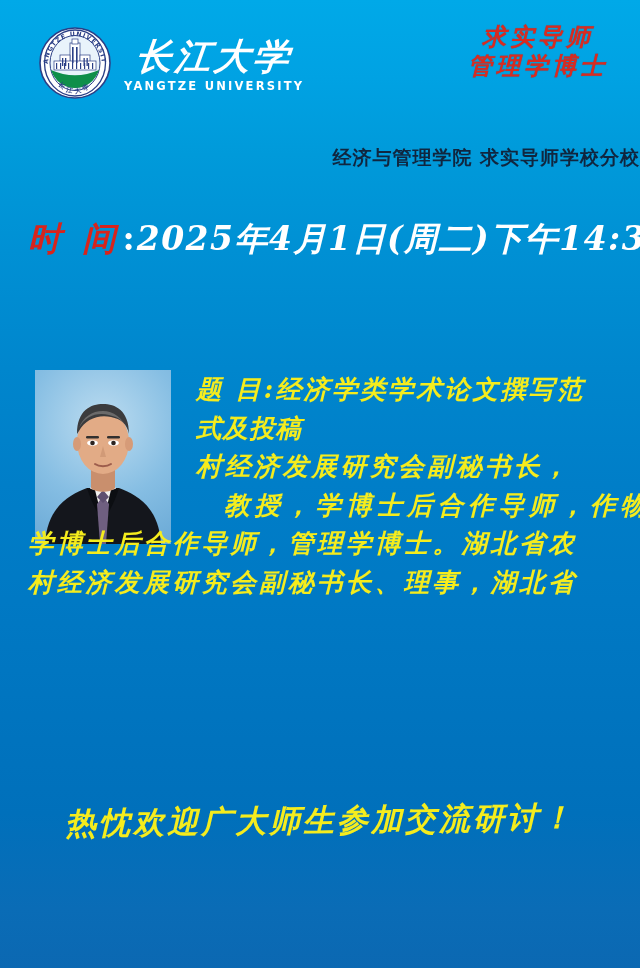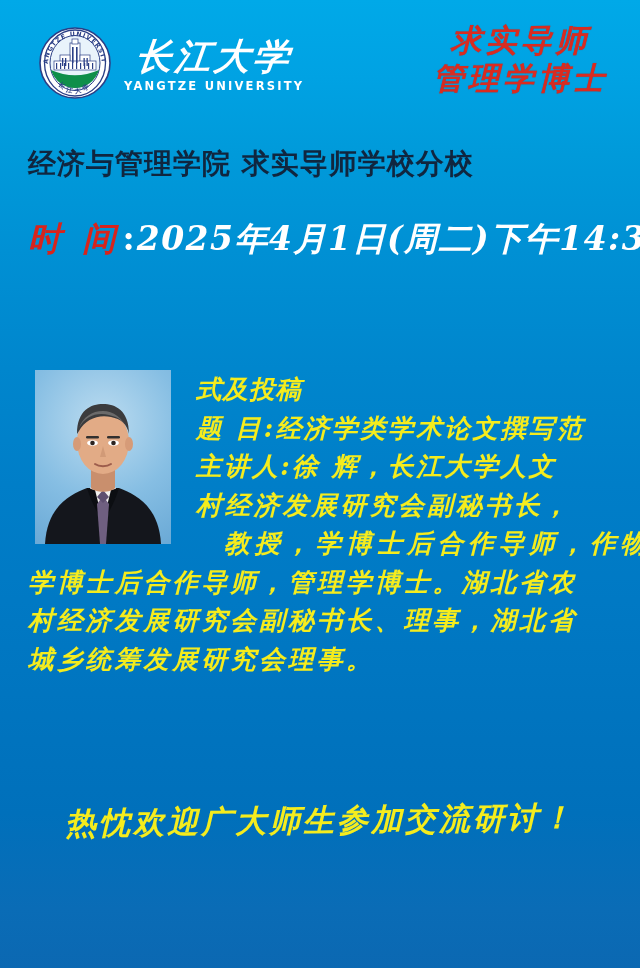--- a/index.html
+++ b/index.html
@@ -82,39 +82,39 @@
 
   .salon-title {
     position: absolute;
     right: 32px;
     top: 22px;
     text-align: center;
     color: #d92b20;
     font-family: "DejaVu Serif", "Liberation Serif", serif;
     font-weight: 700;
     font-style: italic;
-    font-size: 31px;
+    font-size: 24px;
     line-height: 1.22;
     letter-spacing: 4px;
     white-space: nowrap;
     text-shadow: 0 0 1px rgba(150,20,10,.45);
   }
 
   
   .subtitle {
     position: absolute;
     left: 0; top: 145px;
     width: 640px;
-    text-align: left;
+    text-align: right;
     padding-left: 28px;
     box-sizing: border-box;
     color: #10263f;
     font-family: "DejaVu Sans", "Liberation Sans", sans-serif;
     font-weight: 700;
-    font-size: 28px;
+    font-size: 19px;
     letter-spacing: 1px;
     white-space: nowrap;
   }
 
   
   .meta {
     position: absolute;
     left: 28px;
     white-space: nowrap;
     font-family: "DejaVu Serif", "Liberation Serif", serif;
@@ -306,28 +306,26 @@
       <circle cx="78.5" cy="73" r="2.3" fill="#2b2320"></circle>
 
       <path d="M68 76 L65 87 L71 87 Z" fill="#d19a77"></path>
 
       <path d="M60 94 C64 97 72 97 76 94" stroke="#9d5d4c" stroke-width="2" fill="none" stroke-linecap="round"></path>
     </svg>
   </div>
 
   <div class="bodytext">
     <p>
+      <span class="ln pad sp">题 目:经济学类学术论文撰写范</span>
       <span class="ln pad">式及投稿</span>
-      <span class="ln pad sp">题 目:经济学类学术论文撰写范</span>
     </p>
     <p>
-      <span class="ln pad sp">主讲人:徐 辉，长江大学人文</span>
       <span class="ln pad sp3">村经济发展研究会副秘书长，</span>
       <span class="ln pad2 sp2">教授，学博士后合作导师，作物</span>
       <span class="ln sp3">学博士后合作导师，管理学博士。湖北省农</span>
       <span class="ln sp3">村经济发展研究会副秘书长、理事，湖北省</span>
-      <span class="ln sp3">城乡统筹发展研究会理事。</span>
     </p>
   </div>
 
   <div class="slogan">热忱欢迎广大师生参加交流研讨！</div>
 
 </div>
 
 </body></html>

